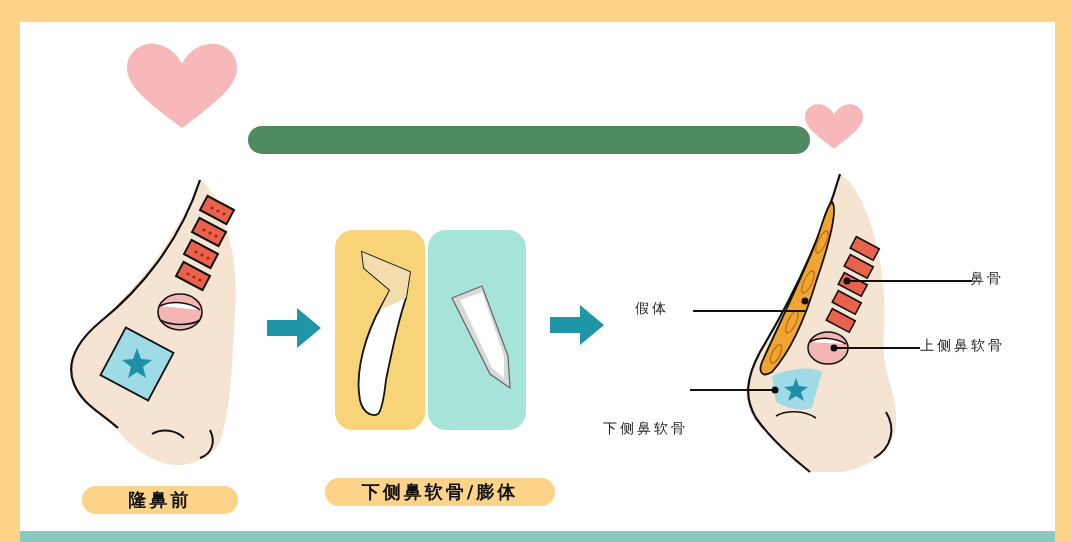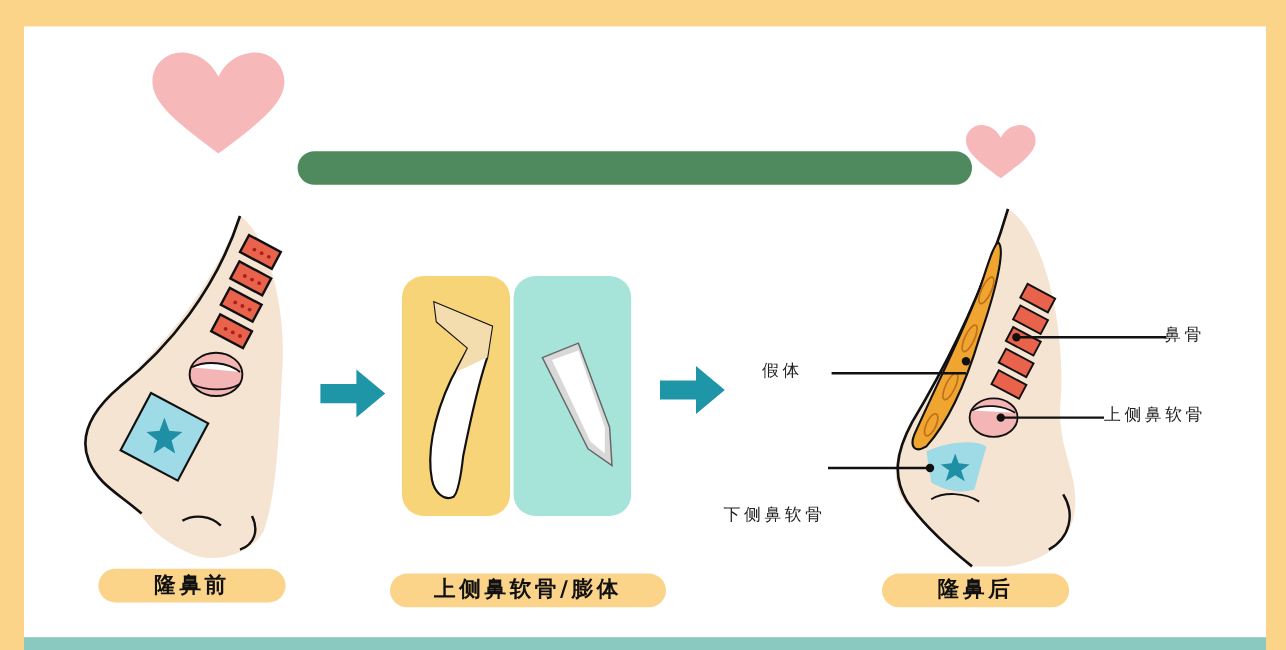--- a/index.html
+++ b/index.html
@@ -126,18 +126,17 @@
     <line x1="827" y1="259" x2="952" y2="259" stroke="#111" stroke-width="2"></line>
     <line x1="673" y1="289" x2="785" y2="289" stroke="#111" stroke-width="2"></line>
     <line x1="814" y1="326" x2="900" y2="326" stroke="#111" stroke-width="2"></line>
     <line x1="670" y1="368" x2="755" y2="368" stroke="#111" stroke-width="2"></line>
   </svg>
   <div class="annot" style="left:950px;top:248px;">鼻骨</div>
   <div class="annot" style="left:615px;top:278px;">假体</div>
   <div class="annot" style="left:900px;top:315px;">上侧鼻软骨</div>
   <div class="annot" style="left:583px;top:358px;margin-top:40px;">下侧鼻软骨</div>
 
-  <div class="label-pill" style="left:62px;top:452px;width:156px;">隆鼻前</div>
-  <div class="label-pill" style="left:305px;top:456px;width:230px;">上侧鼻软骨/膨体</div>
-  <div class="label-pill" style="left:715px;top:456px;width:156px;">隆鼻后</div>
+  <div class="label-pill" style="left:62px;top:464px;width:156px;">隆鼻前</div>
+  <div class="label-pill" style="left:305px;top:456px;width:230px;">下侧鼻软骨/膨体</div>
 
   <div class="bottom-strip"></div>
 </div>
 
 </body></html>

